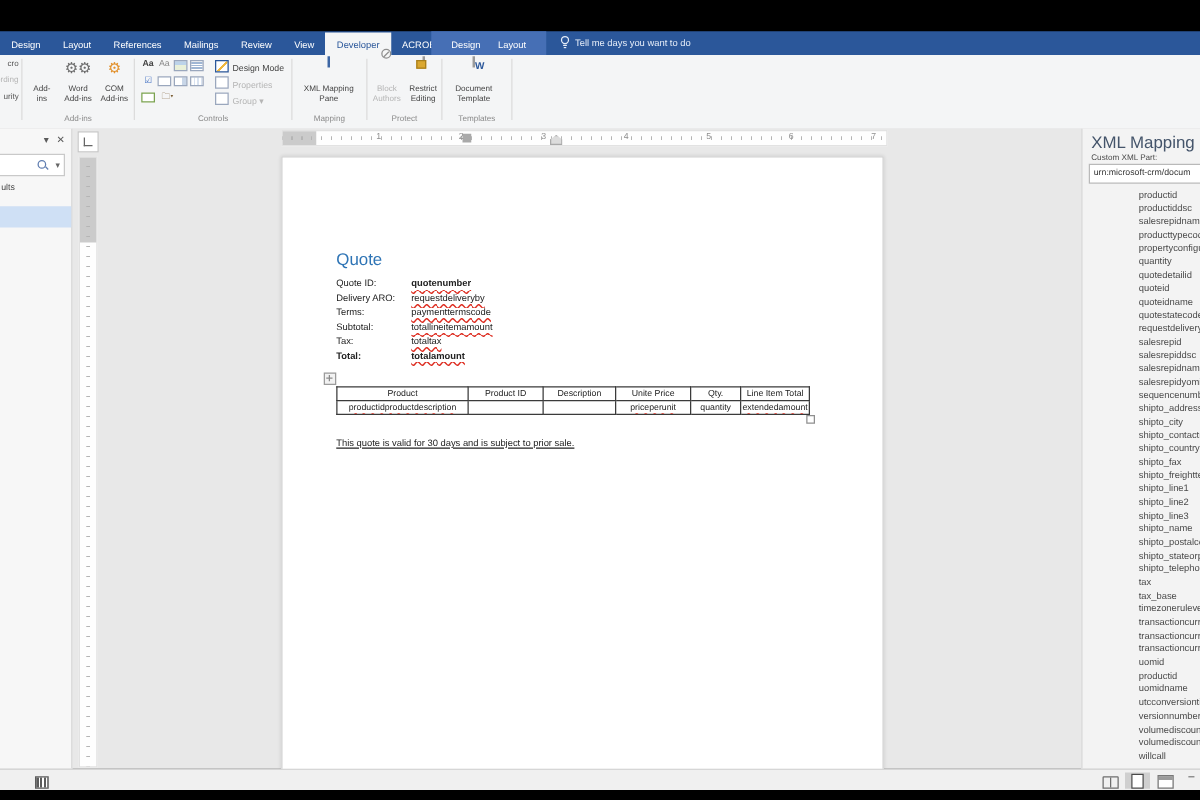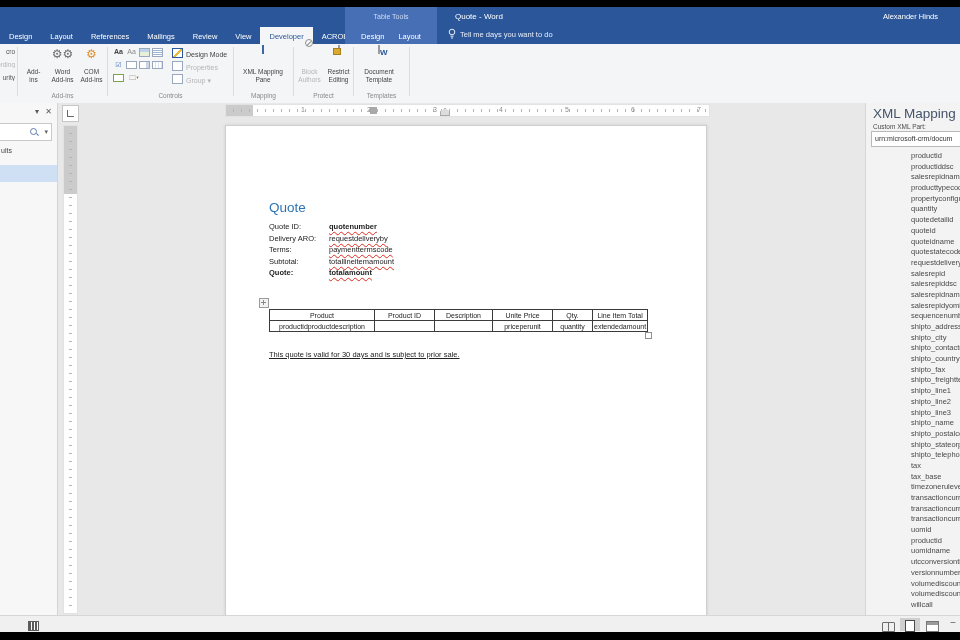--- a/index.html
+++ b/index.html
@@ -112,25 +112,20 @@
   #zoom-minus{right:4px;top:1px;font-size:10px;color:#555;}
   .blackbar{left:0;width:960px;background:#000;}
 </style>
 </head>
 <body>
 
 <div id="screen">
 
   <div class="abs blackbar" style="top:0;height:7px;"></div>
 
-  <div class="abs" id="titlebar">
-    <div class="abs" id="ctx-patch-title">Table Tools</div>
-    <div class="abs" id="win-title">Quote - Word</div>
-    <div class="abs" id="user-name">Alexander Hinds</div>
-  </div>
 
   <div class="abs" id="tabrow">
     <span id="main-tabs"><span class="mtab">Design</span><span class="mtab">Layout</span><span class="mtab">References</span><span class="mtab">Mailings</span><span class="mtab">Review</span><span class="mtab">View</span><span class="mtab active">Developer</span><span class="mtab">ACROBAT</span></span>
     <span class="abs" id="ctx-patch-tabs"><span class="mtab">Design</span><span class="mtab">Layout</span></span>
     <span class="abs" id="tellme">
       <svg width="8" height="11">
         <circle cx="4" cy="4" r="2.8" fill="none" stroke="#e6edf8" stroke-width="1"></circle>
         <line x1="2.5" y1="8.2" x2="5.5" y2="8.2" stroke="#e6edf8" stroke-width="1"></line>
         <line x1="3" y1="10" x2="5" y2="10" stroke="#e6edf8" stroke-width="1"></line>
       </svg><span>Tell me days you want to do</span>
@@ -221,21 +216,22 @@
         <span class="ticks"></span>
     </div>
 
     <div class="abs" id="page">
       <div class="abs" id="doc-heading">Quote</div>
       <div class="abs" id="doc-fields">
           <div class="frow"><span class="lbl">Quote ID:</span><span class="b sq">quotenumber</span></div>
           <div class="frow"><span class="lbl">Delivery ARO:</span><span class="sq">requestdeliveryby</span></div>
           <div class="frow"><span class="lbl">Terms:</span><span class="sq">paymenttermscode</span></div>
           <div class="frow"><span class="lbl">Subtotal:</span><span class="sq">totallineitemamount</span></div>
-          <div class="frow"><span class="lbl b">Quote:</span><span class="b sq">totalamount</span></div>
+          <div class="frow"><span class="lbl">Tax:</span><span class="sq">totaltax</span></div>
+          <div class="frow"><span class="lbl b">Total:</span><span class="b sq">totalamount</span></div>
         </div>
       <div class="abs" id="tbl-handle"></div>
       <table class="abs" id="doc-table">
         <colgroup>
             <col style="width:105px">
             <col style="width:60px">
             <col style="width:58px">
             <col style="width:60px">
             <col style="width:40px">
             <col style="width:52px">

